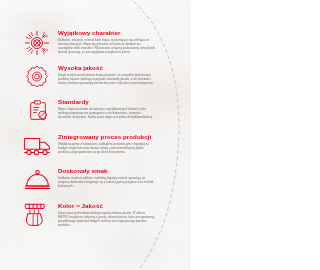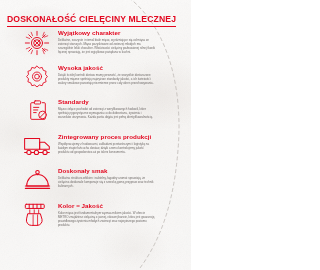--- a/index.html
+++ b/index.html
@@ -129,23 +129,20 @@
       </filter>
     </defs>
     <rect width="191" height="270" filter="url(#blotch)" fill="#b9b0aa"></rect>
     <rect width="191" height="270" filter="url(#noiseFilter)" fill="#8a817c"></rect>
   </svg>
 
   <svg id="dashcurve" viewBox="0 0 191 270" xmlns="http://www.w3.org/2000/svg">
     <path d="M 124 -6 C 170 26, 183 92, 178 150 C 174 200, 162 238, 140 268" fill="none" stroke="#b7b2ae" stroke-width="0.7" stroke-dasharray="3.2 3.2" stroke-linecap="round"></path>
   </svg>
 
-  <div class="title-wrap">
-    <span class="title">DOSKONAŁOŚĆ CIELĘCINY MLECZNEJ</span>
-  </div>
 
   <div class="features">
 
     <div class="feature">
       <div class="icon">
         <svg width="28" height="28" viewBox="0 0 48 48" xmlns="http://www.w3.org/2000/svg" fill="none" stroke="#e3071f" stroke-width="1.6" stroke-linecap="round">
           <circle cx="24" cy="24" r="9.5"></circle>
           <circle cx="24" cy="24" r="5.6"></circle>
           <path d="M19 19 L29 29 M29 19 L19 29"></path>
           <path d="M24 4 v7 M24 37 v7 M4 24 h7 M37 24 h7

